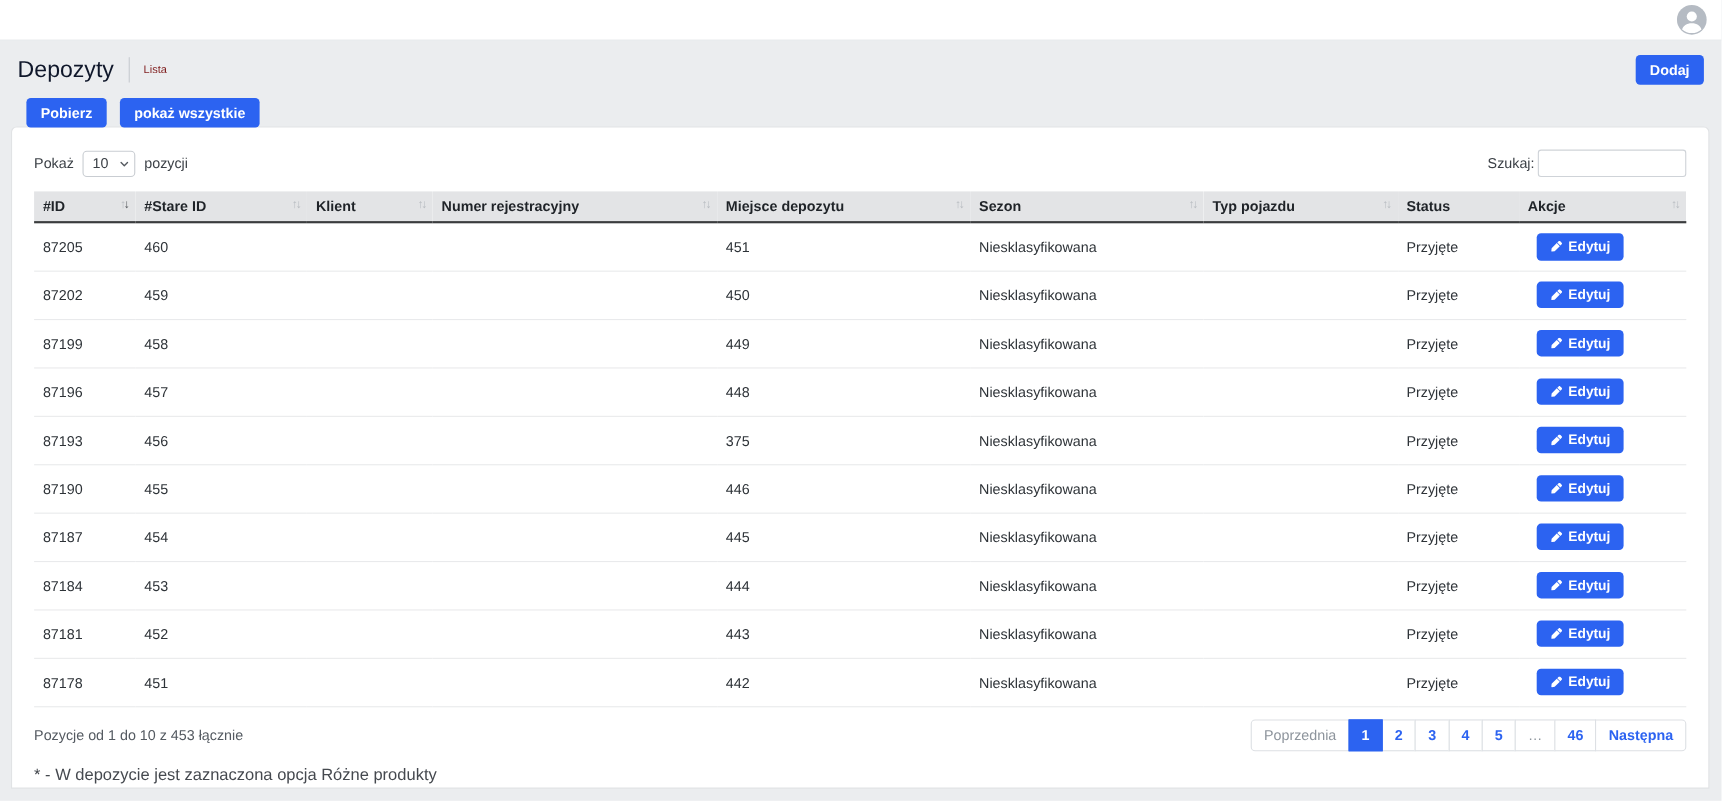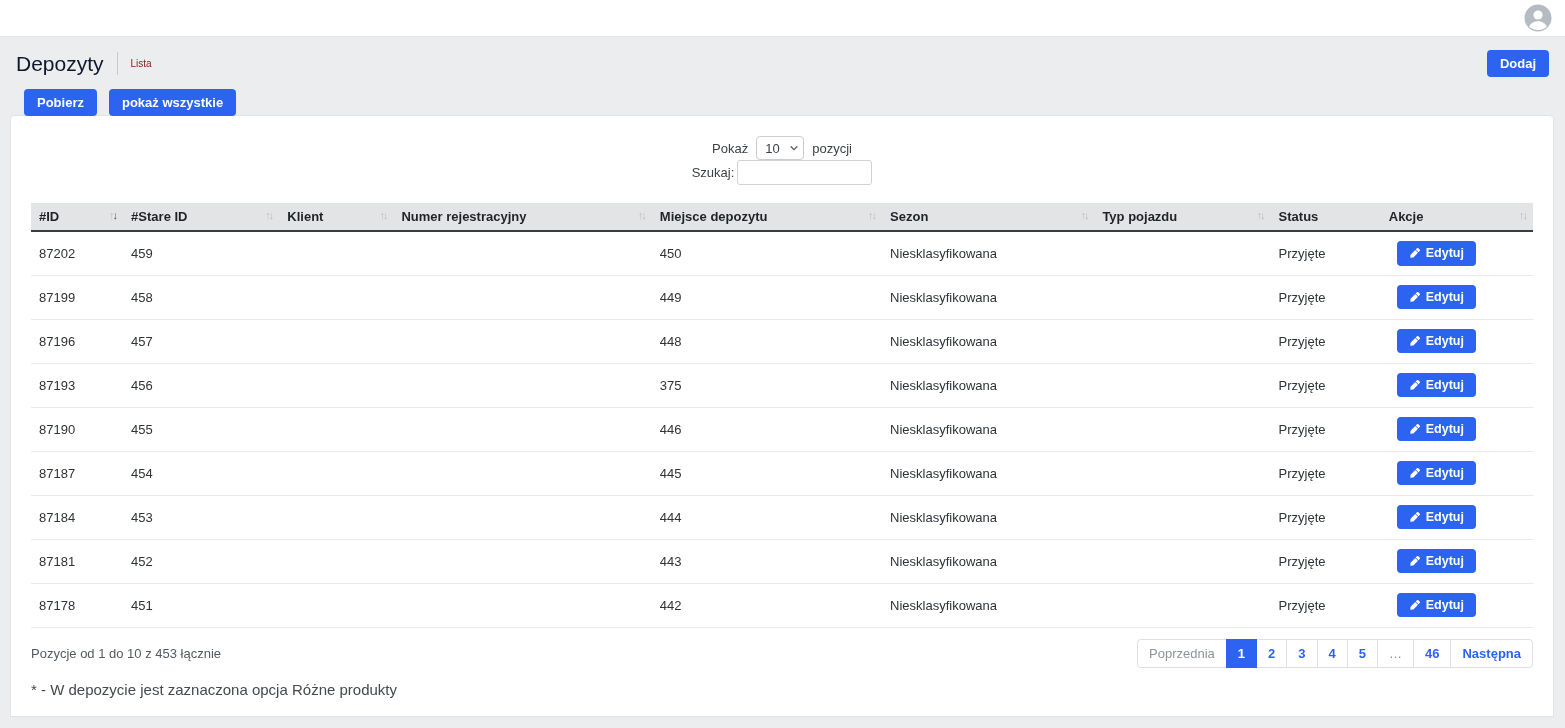--- a/index.html
+++ b/index.html
@@ -30,21 +30,21 @@
     padding:7px 13px; line-height:1;margin-left:8px;
   }
   .action-row { margin-top:12px; display:flex; gap:4px; }
   
   .card {
     margin:0 12px 0 11px; background:#fff; border-radius:4px 4px 0 0;
     box-shadow:0 0 0 1px rgba(0,0,0,0.04);
     padding:20px 20px 0 20px; height:600px;
   }
   
-  .controls { display:flex; align-items:center; justify-content:space-between; margin-bottom:18px;flex-direction:column; }
+  .controls { display:flex; align-items:center; justify-content:space-between; margin-bottom:13px; }
   .controls-left { display:flex; align-items:center; gap:8px; color:#3c4147; }
   .select-wrap { position:relative; display:inline-block; }
   .select-wrap select {
     appearance:none; -webkit-appearance:none; width:48px; height:24px;
     border:1px solid #c9cdd2; border-radius:4px; background:#fff;
     font-family:inherit; font-size:13px; color:#3c4147; padding:0 18px 0 8px; cursor:pointer;
   }
   .select-caret { position:absolute; right:5px; top:7px; pointer-events:none; line-height:0; }
   .controls-right { display:flex; align-items:center; gap:3px; color:#3c4147; }
   .search-input {
@@ -183,20 +183,40 @@
           <span>Status</span>
         </th>
         <th>
           <span>Akcje</span>
           <span class="sort"><i class="arr-up">↑</i><i class="arr-down">↓</i></span>
         </th>
       </tr>
     </thead>
     <tbody>
         <tr>
+      <td>87205</td>
+      <td>460</td>
+      <td></td>
+      <td></td>
+      <td>451</td>
+      <td>Niesklasyfikowana</td>
+      <td></td>
+      <td>Przyjęte</td>
+      <td>
+        <button class="btn btn-edit">
+          <span style="line-height:0">
+            <svg width="11" height="11" viewBox="0 0 512 512" fill="#fff">
+                  <path d="M290.7 93.2l128.1 128.1-217.3 217.3-114.2 12.6c-15.3 1.7-28.2-11.2-26.5-26.5l12.7-114.3 217.2-217.2zm207.2-19.1l-60.1-60.1c-18.8-18.8-49.2-18.8-67.9 0l-56.6 56.6 128.1 128.1 56.6-56.6c18.7-18.8 18.7-49.2-.1-68z"></path>
+                </svg>
+          </span>
+          <span>Edytuj</span>
+        </button>
+      </td>
+    </tr>
+        <tr>
       <td>87202</td>
       <td>459</td>
       <td></td>
       <td></td>
       <td>450</td>
       <td>Niesklasyfikowana</td>
       <td></td>
       <td>Przyjęte</td>
       <td>
         <button class="btn btn-edit">

